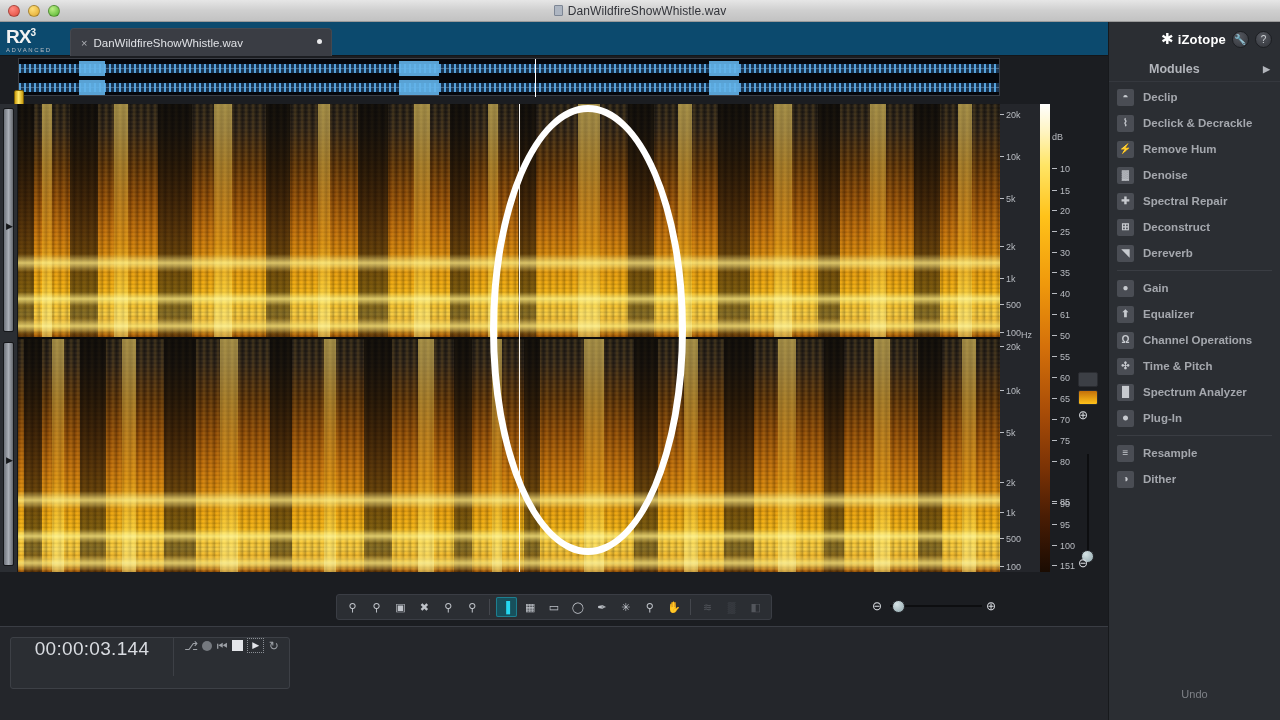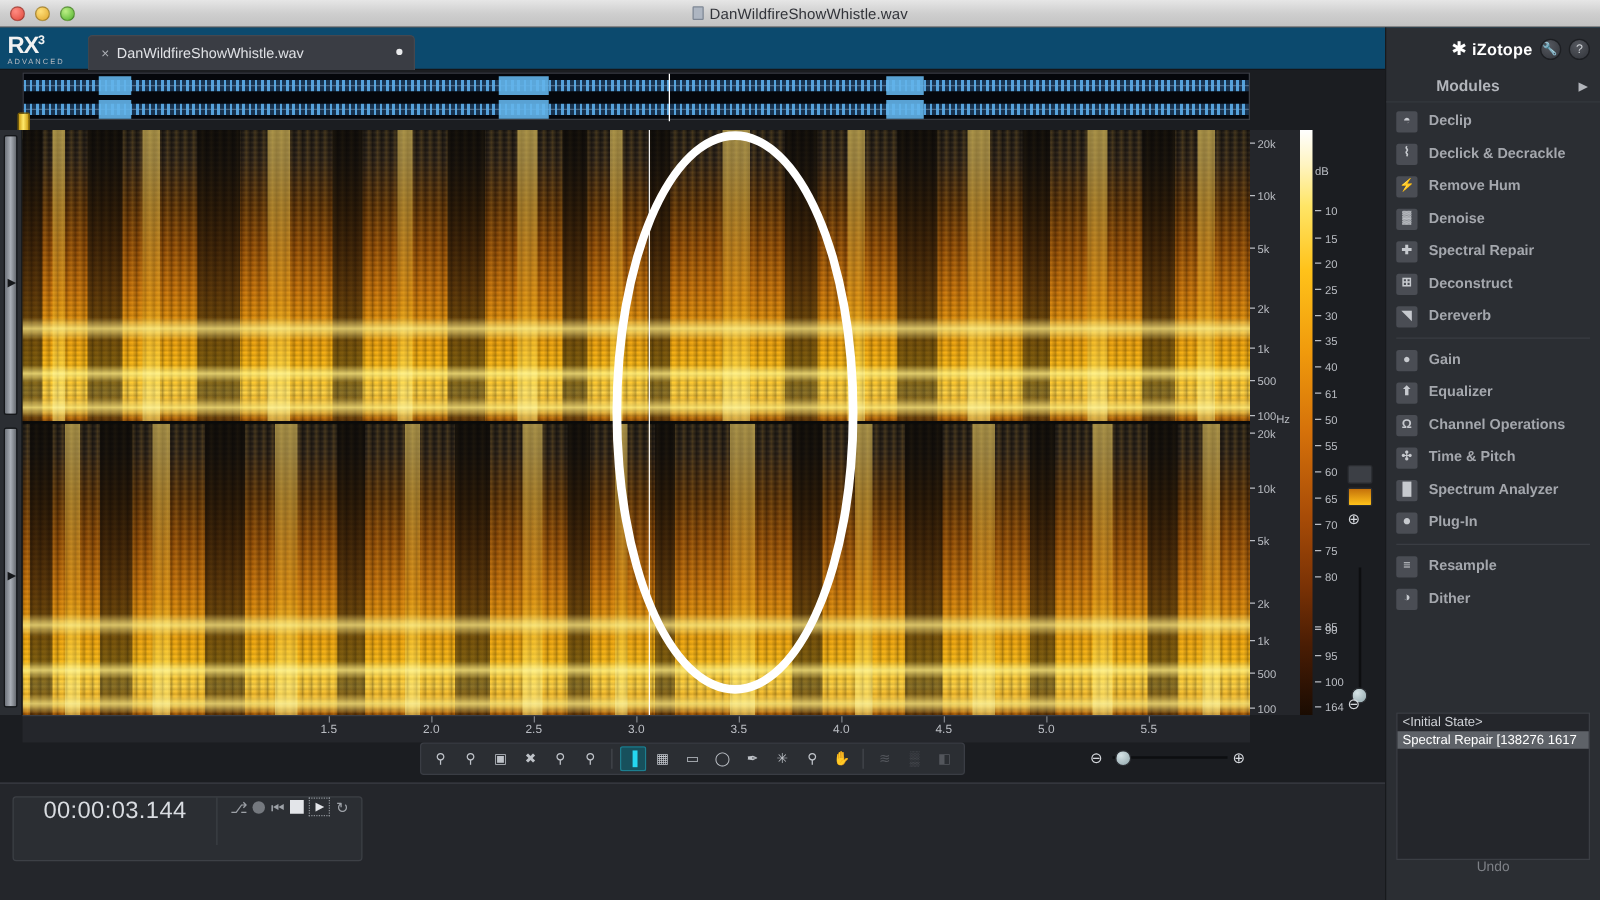--- a/index.html
+++ b/index.html
@@ -442,54 +442,34 @@
     <div class="dbt" style="top:224px"><i></i><span>55</span></div>
     <div class="dbt" style="top:245px"><i></i><span>60</span></div>
     <div class="dbt" style="top:266px"><i></i><span>65</span></div>
     <div class="dbt" style="top:287px"><i></i><span>70</span></div>
     <div class="dbt" style="top:308px"><i></i><span>75</span></div>
     <div class="dbt" style="top:329px"><i></i><span>80</span></div>
     <div class="dbt" style="top:369px"><i></i><span>85</span></div>
     <div class="dbt" style="top:371px"><i></i><span>90</span></div>
     <div class="dbt" style="top:392px"><i></i><span>95</span></div>
     <div class="dbt" style="top:413px"><i></i><span>100</span></div>
-    <div class="dbt" style="top:433px"><i></i><span>164</span></div>
+    <div class="dbt" style="top:433px"><i></i><span>151</span></div>
     <div class="dbt" style="top:432px"></div>
     <div class="dbt" style="top:434px"></div>
   </div>
 
   <div class="vzoom">
     <div class="vzbtn" style="top:-32px"></div>
     <div class="vzbtn" style="top:-14px; background:linear-gradient(to bottom,#c4700a,#ffc21a);"></div>
     <div class="mag" style="left:4px; top:4px">⊕</div>
     <div class="vztrack"></div>
     <div class="vzknob"></div>
     <div class="mag" style="left:4px; top:152px">⊖</div>
   </div>
 
-  <div class="timerule">
-    <div class="trtick" style="left:245px"></div>
-      <div class="trlab" style="left:245px">1.5</div>
-    <div class="trtick" style="left:327px"></div>
-      <div class="trlab" style="left:327px">2.0</div>
-    <div class="trtick" style="left:409px"></div>
-      <div class="trlab" style="left:409px">2.5</div>
-    <div class="trtick" style="left:491px"></div>
-      <div class="trlab" style="left:491px">3.0</div>
-    <div class="trtick" style="left:573px"></div>
-      <div class="trlab" style="left:573px">3.5</div>
-    <div class="trtick" style="left:655px"></div>
-      <div class="trlab" style="left:655px">4.0</div>
-    <div class="trtick" style="left:737px"></div>
-      <div class="trlab" style="left:737px">4.5</div>
-    <div class="trtick" style="left:819px"></div>
-      <div class="trlab" style="left:819px">5.0</div>
-    <div class="trtick" style="left:901px"></div>
-      <div class="trlab" style="left:901px">5.5</div>
-  </div>
 
 
   <div class="toolstrip">
     <div class="tool">⚲</div>
     <div class="tool">⚲</div>
     <div class="tool">▣</div>
     <div class="tool">✖</div>
     <div class="tool">⚲</div>
     <div class="tool">⚲</div>
     <div class="tsep"></div>
@@ -605,20 +585,16 @@
       <div class="mitem">
         <span class="mico">≡</span>
         <span>Resample</span>
       </div>
       <div class="mitem">
         <span class="mico">◑</span>
         <span>Dither</span>
       </div>
     </div>
 
-    <div class="history">
-      <div class="hrow">&lt;Initial State&gt;</div>
-      <div class="hrow sel">Spectral Repair [138276 1617</div>
-    </div>
     <div class="undo">Undo</div>
   </div>
 
 </div>
 
 </body></html>

